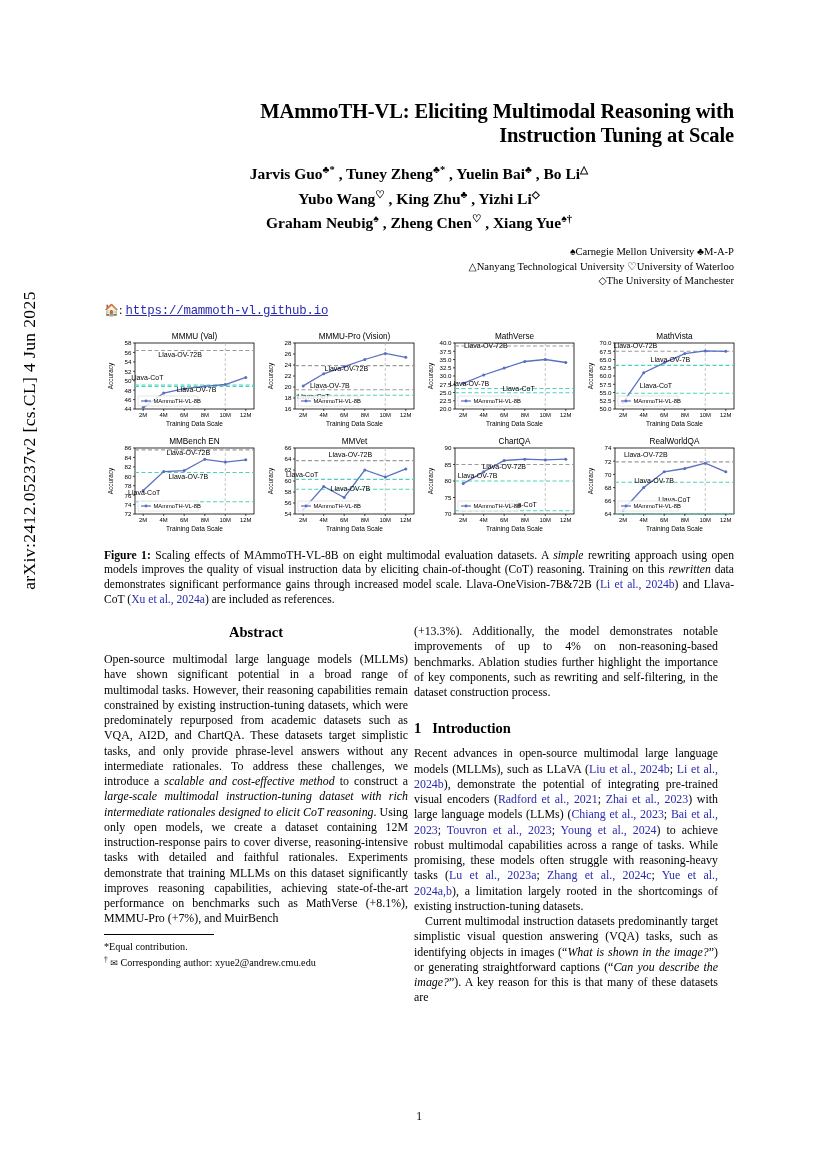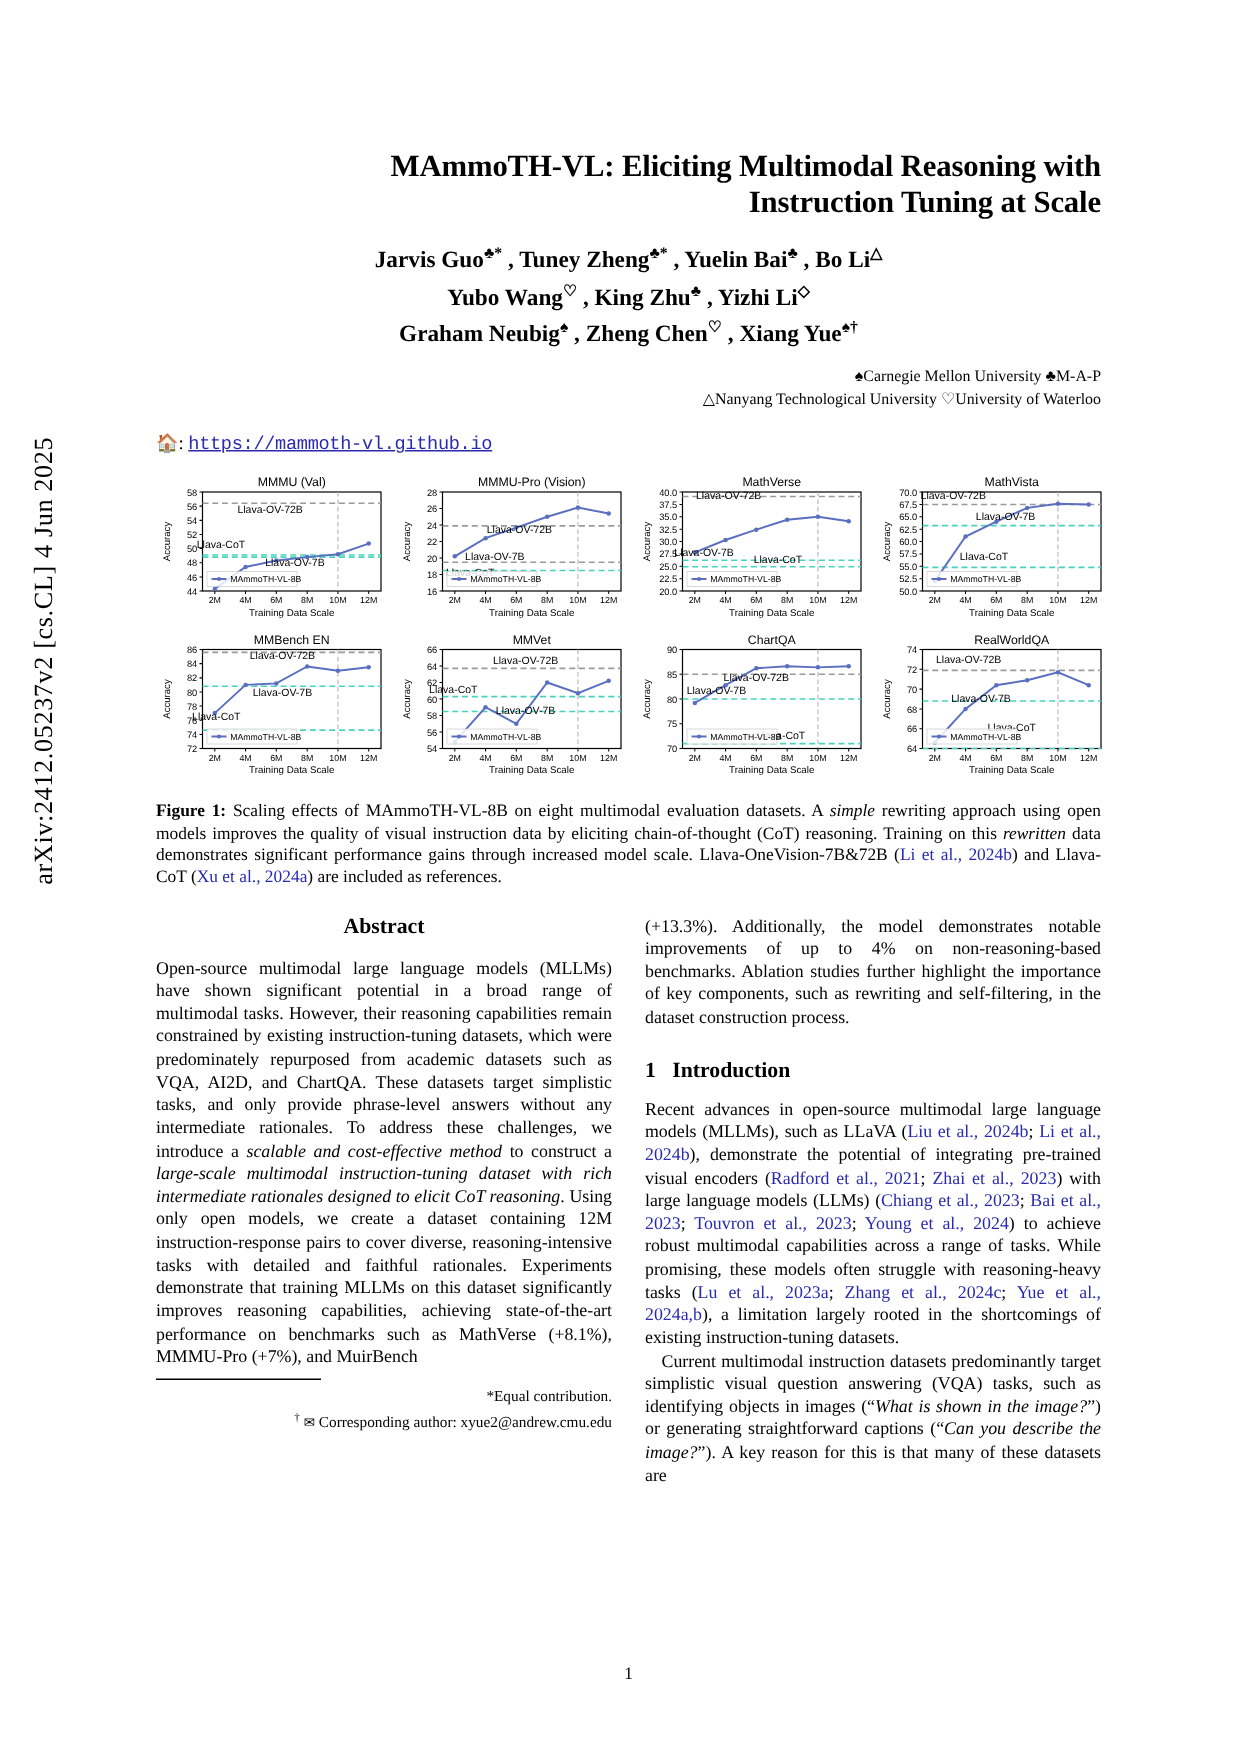--- a/index.html
+++ b/index.html
@@ -44,39 +44,39 @@
      column-gap:6px;row-gap:2px;}
   .cell{width:154px;height:103px;position:relative;}
   .cell svg{display:block;}
   .caption{
     font-size:11.6px;line-height:14.6px;text-align:justify;margin-top:12px;
     width:630px;
   }
   .caption .cref{color:#2a2ab0;}
   .caption i{font-style:italic;}
   
-  .cols{display:flex;gap:22px;margin-top:17px;width:630px;}
+  .cols{display:flex;gap:6px;margin-top:17px;width:630px;}
   .col{width:304px;}
   .sechead{
     font-family:"Liberation Serif", serif;font-weight:bold;font-size:14.5px;
     text-align:center;margin-bottom:11px;
   }
   .sechead-left{
     font-family:"Liberation Serif", serif;font-weight:bold;font-size:14.5px;
     text-align:left;margin:20px 0 9px 0;
   }
   p.body{
     font-size:11.9px;line-height:15.25px;text-align:justify;margin:0 0 0 0;
     text-indent:0;
   }
   p.body.indent{text-indent:11px;}
   p.body i{font-style:italic;}
   .ref{color:#2a2ab0;}
   .footsep{border:0;border-top:1px solid #000;width:110px;margin:7px 0 5px 0;}
-  .footnote{font-size:10.2px;line-height:13.4px;text-align:right;}
+  .footnote{font-size:10.2px;line-height:13.4px;}
   .footnote .sup{font-size:7.5px;vertical-align:super;}
   .pagenum{position:absolute;left:0;top:1110px;width:630px;text-align:center;
     font-size:11.5px;}
   .envelope{font-size:9px;}
 </style>
 </head>
 <body>
 
 <div class="arxiv-stamp">arXiv:2412.05237v2  [cs.CL]  4 Jun 2025</div>
 
@@ -102,20 +102,21 @@
     <div>
       <span>Graham Neubig</span><span class="sup">♠</span> ,
       <span>Zheng Chen</span><span class="sup">♡</span> ,
       <span>Xiang Yue</span><span class="sup">♠†</span>
     </div>
   </div>
 
   <div class="affil">
     <div>♠Carnegie Mellon University ♣M-A-P</div>
     <div>△Nanyang Technological University ♡University of Waterloo</div>
+    <div>◇The University of Manchester</div>
   </div>
 
   <div class="homeline">
     <span class="home">🏠</span><span>:</span>
     <a class="url" href="#">https://mammoth-vl.github.io</a>
   </div>
 
   <div class="figure">
     <div class="chart-grid" id="chart-grid">
         <div class="cell">

